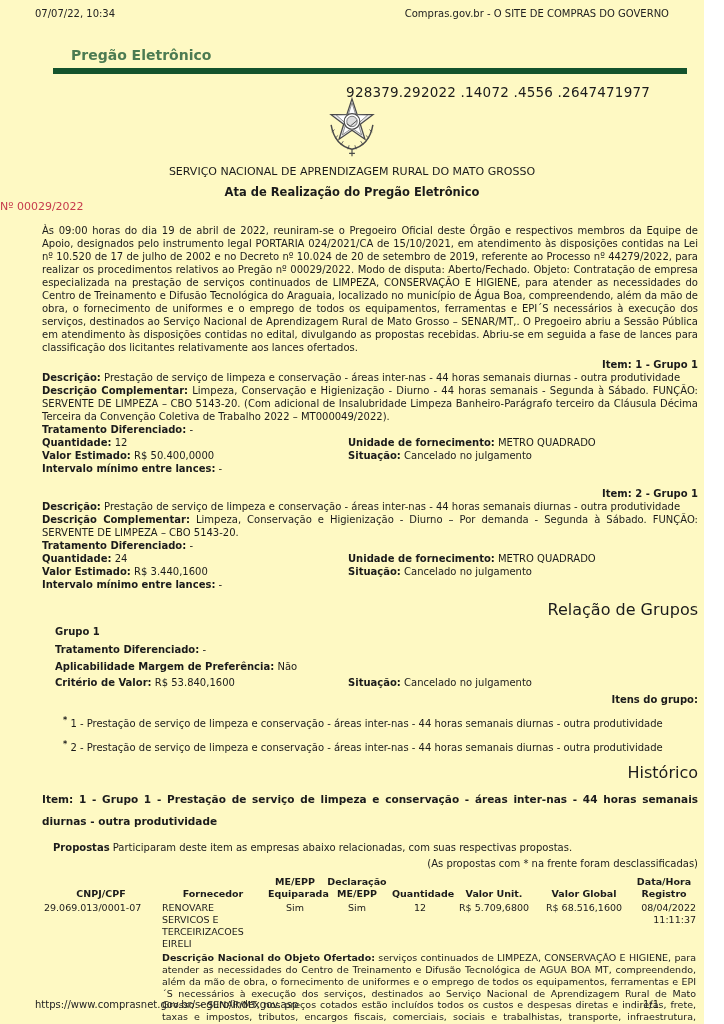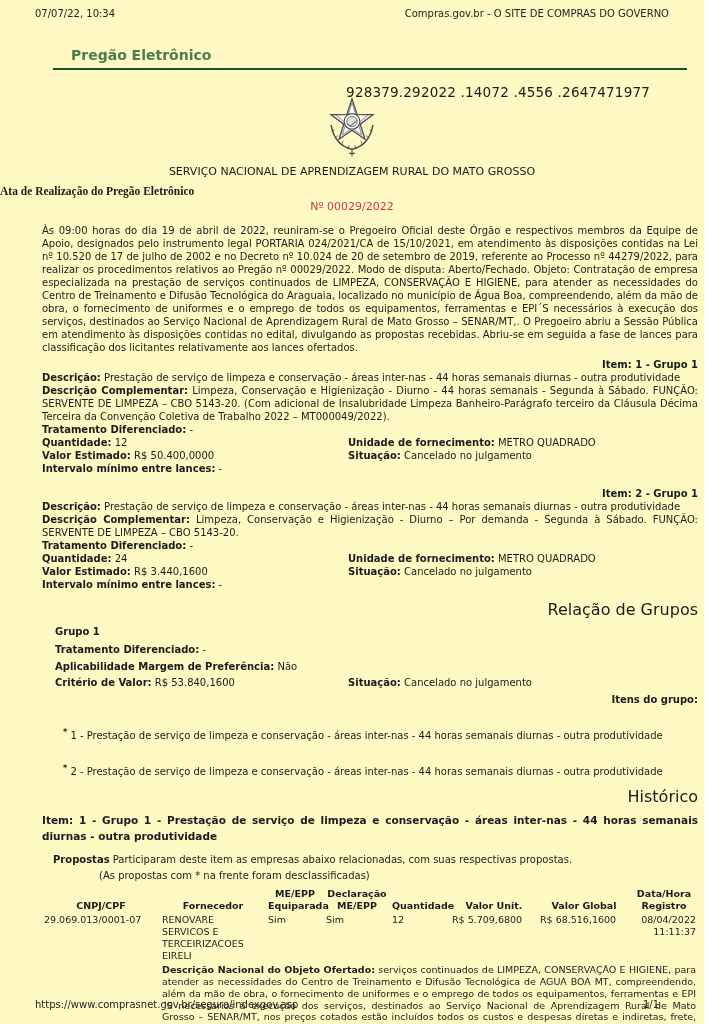--- a/index.html
+++ b/index.html
@@ -22,61 +22,61 @@
   .ph-title { position: absolute; left: 0; right: 0; text-align: right; }
   .print-footer {
     position: absolute; left: 35px; right: 45px; bottom: 12px;
     font-size: 10px; color: #222; height: 13px;
   }
   .pf-url { position: absolute; left: 0; }
   .pf-page { position: absolute; right: 0; }
   
   .green-head {
     position: absolute; top: 46px; left: 53px; right: 17px;
-    border-bottom: 2px solid #14532d; padding-bottom: 4px;
+    border-bottom: 6px solid #14532d; padding-bottom: 4px;
   }
   .green-head h1 {
     font-size: 14px; line-height: 18px; font-weight: bold;
     color: #4c7b52; padding-left: 18px;
   }
   .auth-code {
     position: absolute; top: 84px; right: 54px;
     font-size: 13.5px; color: #1b1b1b; letter-spacing: 0.2px;
   }
   
   .emblem-wrap { position: absolute; top: 97px; left: 0; right: 0; text-align: center; }
   .org-name  { position: absolute; top: 165px; left: 0; right: 0; text-align: center; font-size: 11px; }
-  .doc-title { position: absolute; top: 185px; left: 0; right: 0; text-align: left; font-size: 11.5px; font-weight: bold; font-family: Liberation Serif, serif; }
-  .doc-number{ position: absolute; top: 200px; left: 0; right: 0; text-align: center; font-size: 11px; color: #c63b4c; }
+  .doc-title { position: absolute; top: 185px; left: 0; right: 0; text-align: center; font-size: 11.5px; font-weight: bold; }
+  .doc-number{ position: absolute; top: 200px; left: 0; right: 0; font-size: 11px; color: #c63b4c; }
   
   .content {
     position: absolute; top: 224px; left: 42px; width: 656px;
     font-size: 10px; line-height: 13px;
   }
   .intro { text-align: justify; margin-bottom: 4px; }
   .b { font-weight: bold; text-align: right; }
   .item-block { margin-bottom: 12px; }
   .jline { text-align: justify; }
   .pair { display: flex; }
   .pair .col1 { width: 306px; flex: 0 0 306px; }
   .pair .col2 { flex: 1; }
   .center-title { text-align: right; font-weight: normal; font-size: 16px; margin: 2px 0 9px 0; }
   .grupo-block { margin-bottom: 12px; padding-left: 13px; }
   .grupo-block .gline { margin-bottom: 3.5px; }
   .grupo-title { font-weight: bold; margin-bottom: 5px; }
-  .bullet-line { margin-top: 20px; padding-left: 8px; }
+  .bullet-line { margin-top: 8px; padding-left: 8px; }
   .ast { vertical-align: super; font-size: 8px; font-weight: bold; }
-  .hist-item-title { font-weight: bold; text-align: justify; margin-bottom: 9px; font-size: 10.5px; line-height: 16px; }
+  .hist-item-title { font-weight: bold; text-align: justify; margin-bottom: 9px; font-size: 10.5px; line-height: 22px; }
   .propostas { margin-left: 11px; margin-bottom: 3px; }
-  .propostas-note { margin-left: 57px; margin-bottom: 6px; }
+  .propostas-note { margin-left: 57px; margin-bottom: 6px; text-align: right; }
   
   table.props { width: 656px; border-collapse: collapse; table-layout: fixed; font-size: 9.5px; margin-top: 4px; }
   table.props th { font-weight: bold; text-align: center; vertical-align: bottom; line-height: 11.5px; padding: 0 2px 2px 2px; }
   table.props td { vertical-align: top; line-height: 12px; padding: 1px 2px; }
-  td.c { }
+  td.c { text-align: center; }
   td.r { text-align: right; }
   .detail-cell { padding-top: 1px !important; }
   .detail-text { text-align: justify; font-size: 9.5px; line-height: 11.8px; }
   .emblem-svg { display: inline-block; }
 </style>
 </head>
 <body>
 
 <div class="page">
 

